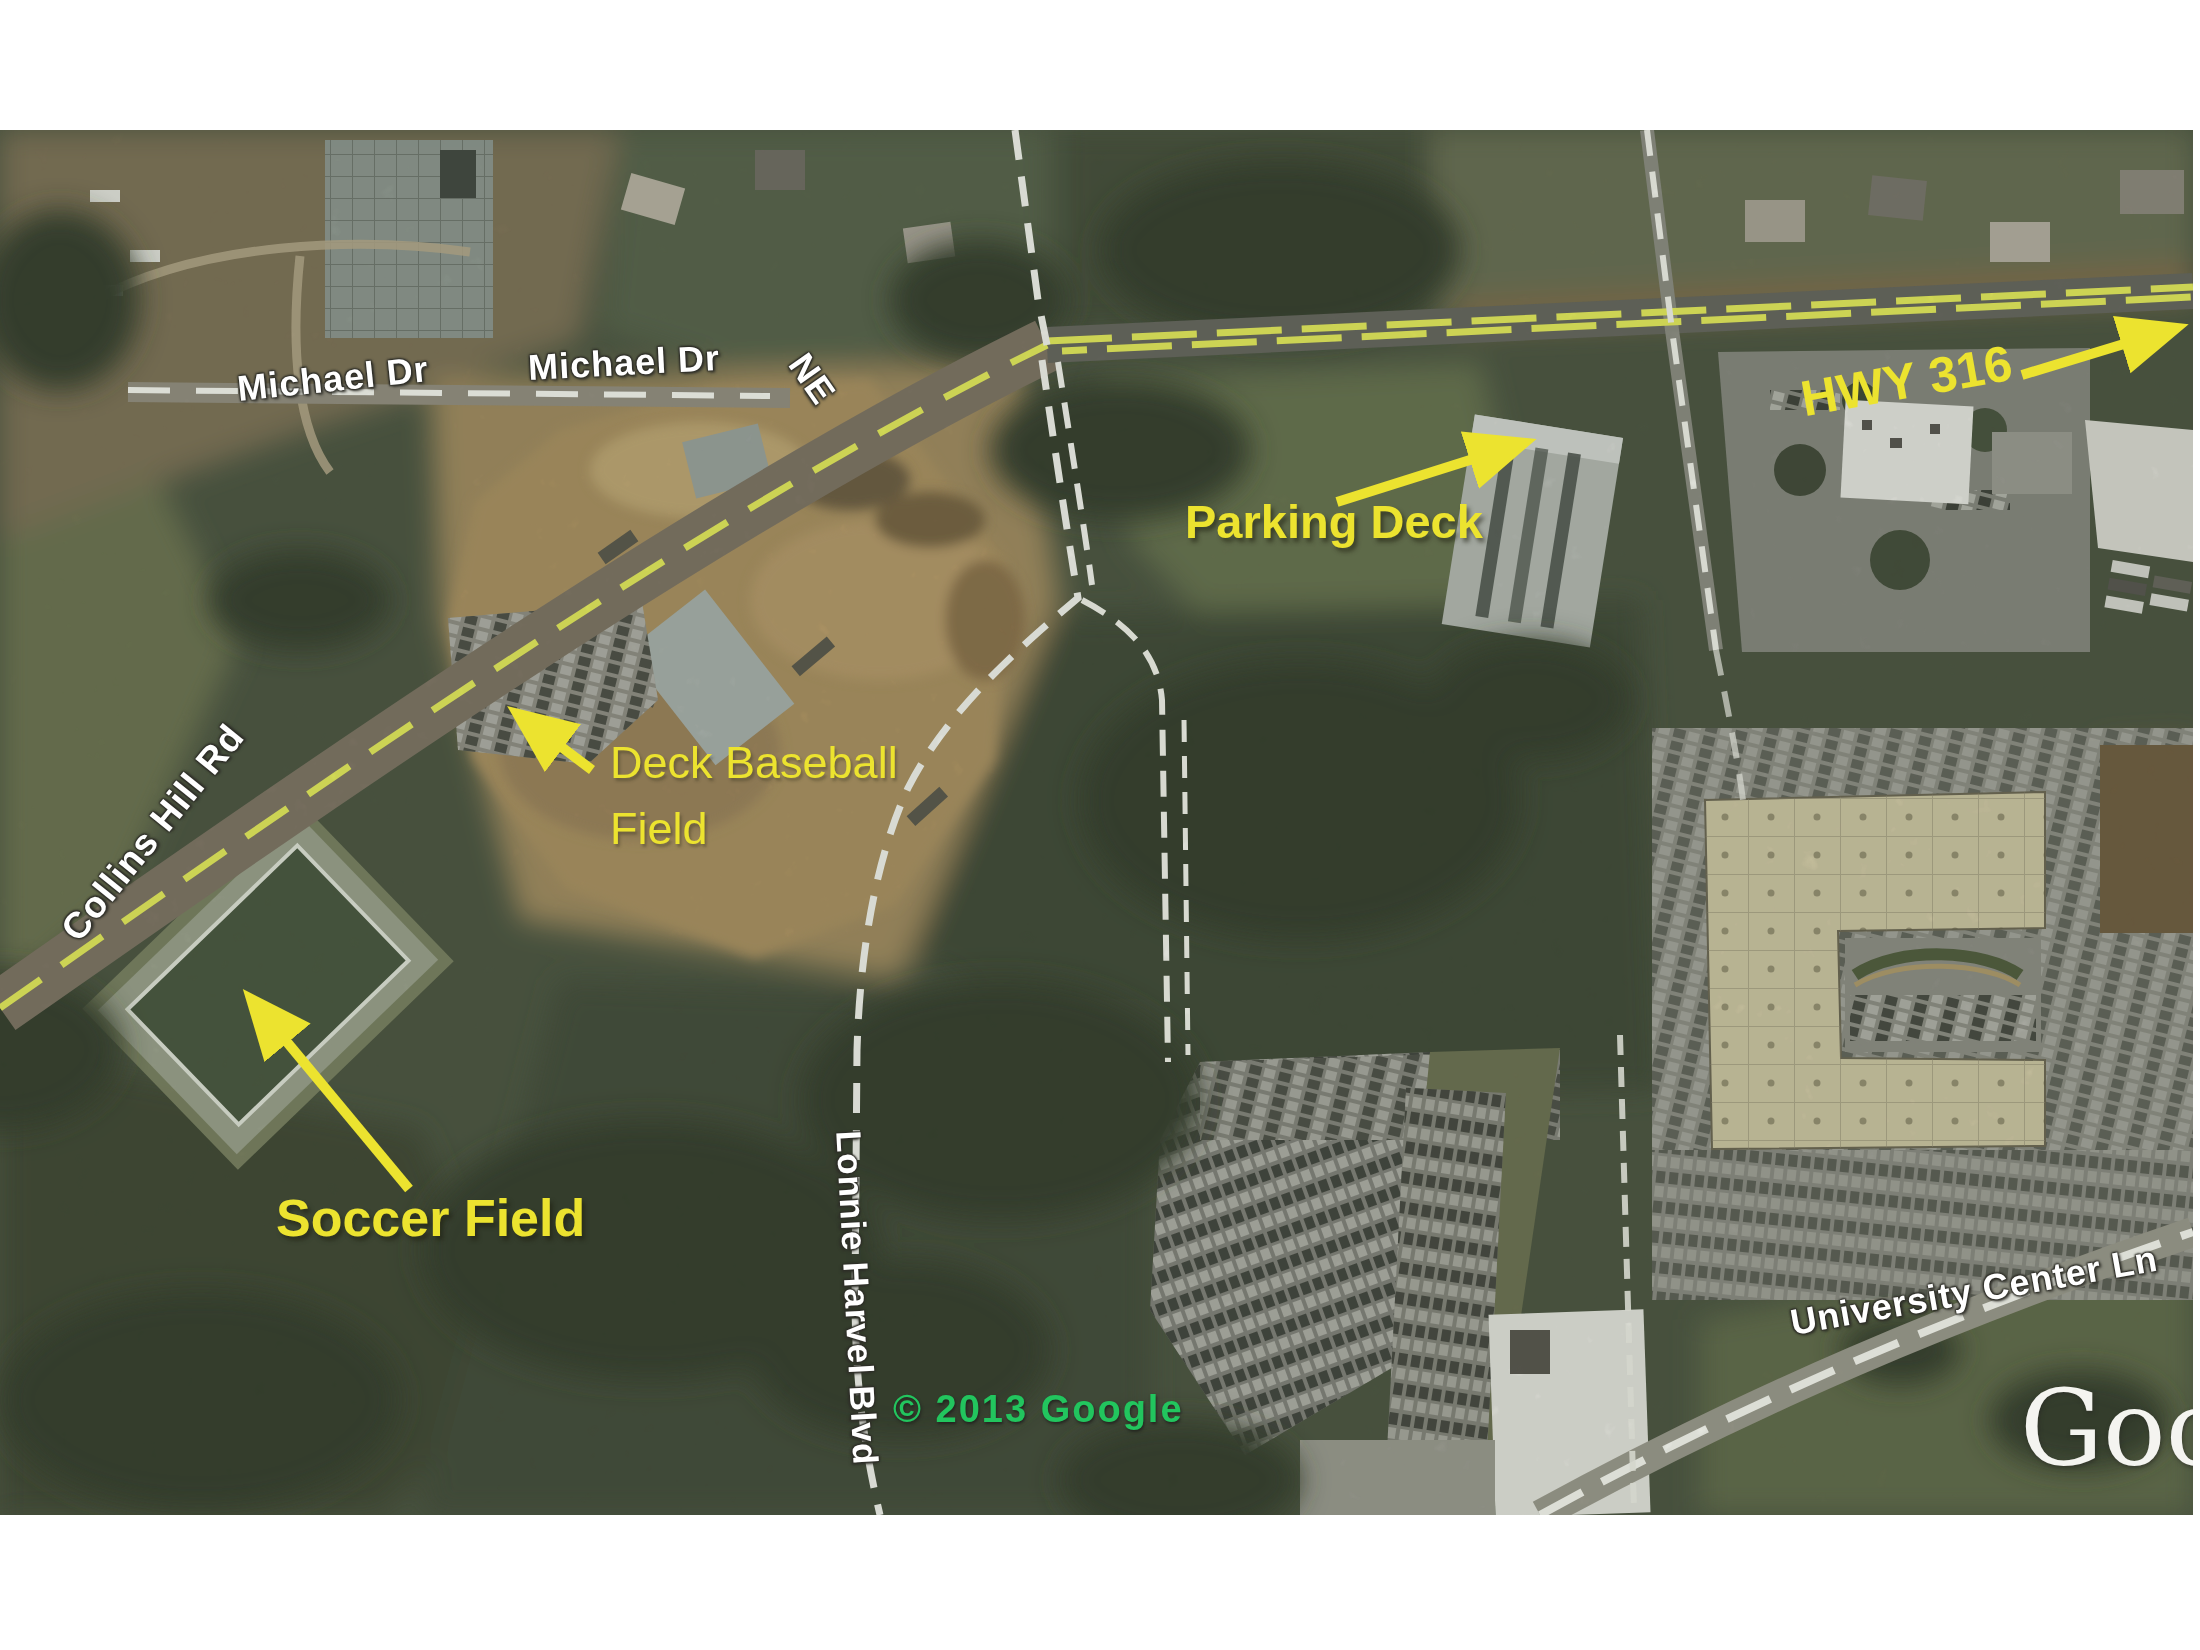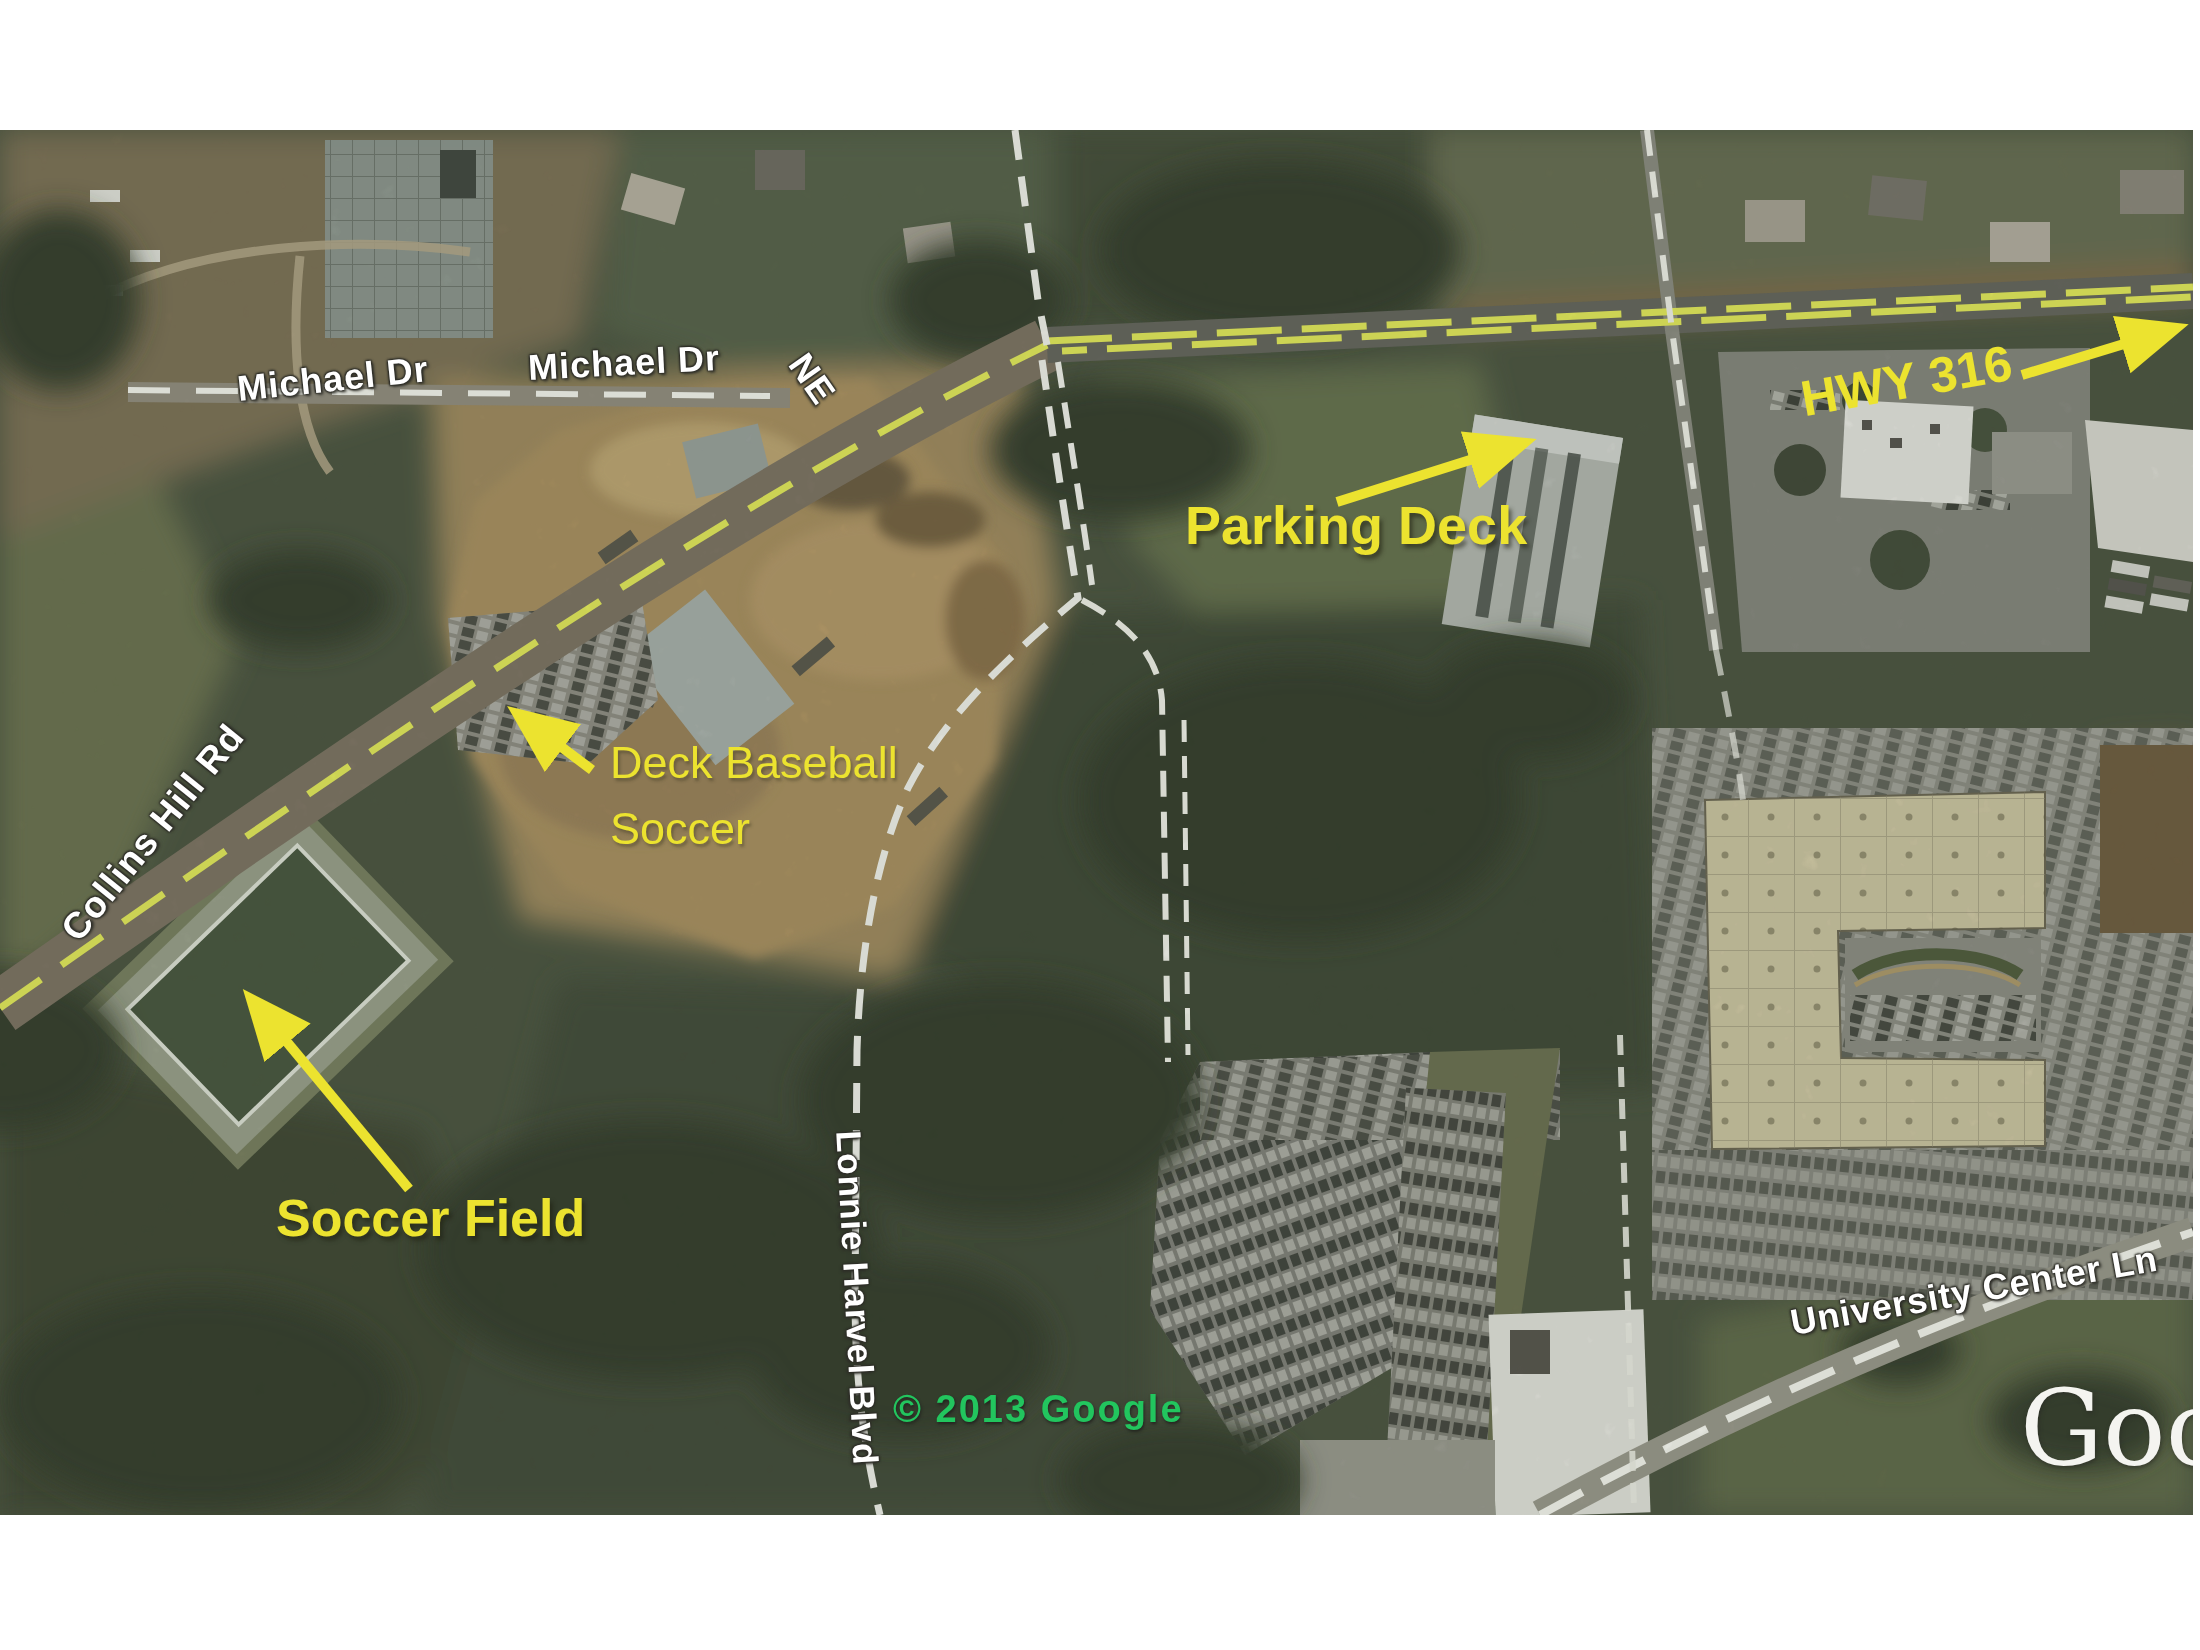--- a/index.html
+++ b/index.html
@@ -16,21 +16,21 @@
   .lbl-michael2{left:528px;top:212px;font-size:36px;transform:rotate(-3deg);}
   .lbl-ne{left:786px;top:228px;font-size:36px;transform:rotate(55deg);}
   .lbl-collins{left:23px;top:688px;width:250px;text-align:center;font-size:37px;transform:rotate(-51deg);}
   .lbl-lonnie{left:662px;top:1148px;width:390px;text-align:center;font-size:35px;transform:rotate(87deg);}
   .lbl-university{left:1788px;top:1140px;width:370px;text-align:center;font-size:36px;transform:rotate(-10deg);}
 
   
   .anno{position:absolute;color:var(--annotation,#ece32f);white-space:nowrap;line-height:1.0;}
   .anno.bold{font-weight:700;text-shadow:3px 4px 4px rgba(30,30,15,.55);}
   .anno-hwy{left:1800px;top:226px;font-size:50px;font-weight:600;transform:rotate(-10deg);}
-  .anno-deck{left:1185px;top:368px;font-size:54px;}
+  .anno-deck{left:1185px;top:368px;font-size:47px;}
   .anno-lot{left:610px;top:600px;font-size:45px;font-weight:500;line-height:66px;
             text-shadow:2px 3px 3px rgba(40,40,20,.35);}
   .anno-soccer{left:276px;top:1062px;font-size:52px;}
 
   
   .attribution{position:absolute;left:893px;top:1258px;font-size:38px;font-weight:600;color:#22c55e;
     text-shadow:1px 2px 3px rgba(30,30,28,.8);letter-spacing:2px;}
   .watermark{position:absolute;left:2020px;top:1238px;font-size:104px;color:#f4f4f0;
     font-family:"DejaVu Serif","Liberation Serif",serif;text-shadow:1px 2px 4px rgba(40,40,36,.6);}
 </style>
@@ -275,20 +275,20 @@
     <div class="roadlabel lbl-michael2">Michael Dr</div>
     <div class="roadlabel lbl-ne">NE</div>
     <div class="roadlabel lbl-collins">Collins Hill Rd</div>
     <div class="roadlabel lbl-lonnie">Lonnie Harvel Blvd</div>
     <div class="roadlabel lbl-university">University Center Ln</div>
 
     <div class="anno anno-hwy">HWY 316</div>
     <div class="anno bold anno-deck">Parking Deck</div>
     <div class="anno anno-lot">
       <div>Deck Baseball</div>
-      <div>Soccer</div>
+      <div>Field</div>
     </div>
     <div class="anno bold anno-soccer">Soccer Field</div>
 
     <div class="attribution">© 2013 Google</div>
     <div class="watermark">Google</div>
   </div>
 </div>
 
 </body></html>

